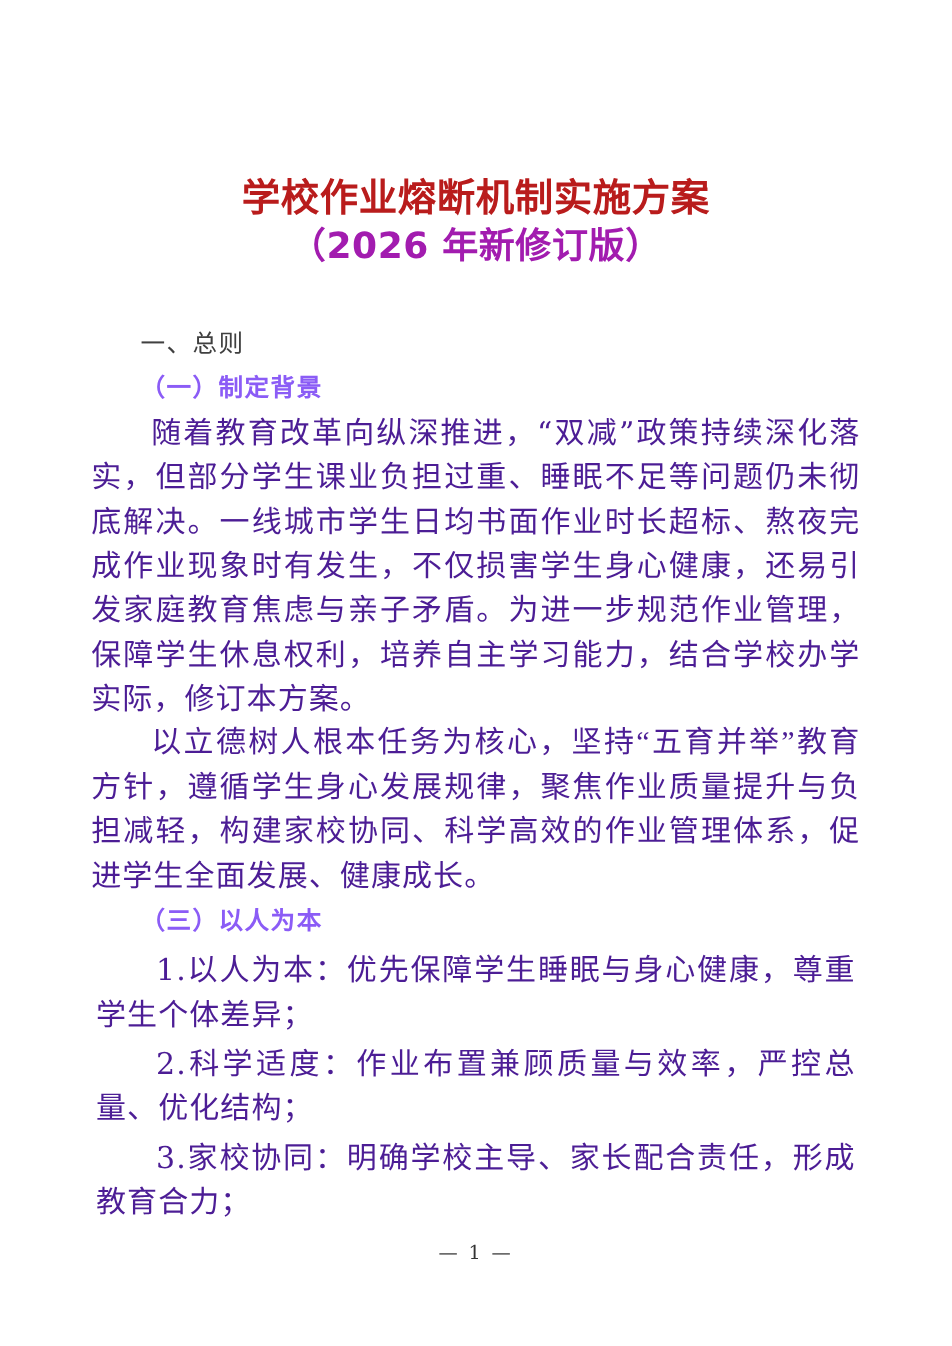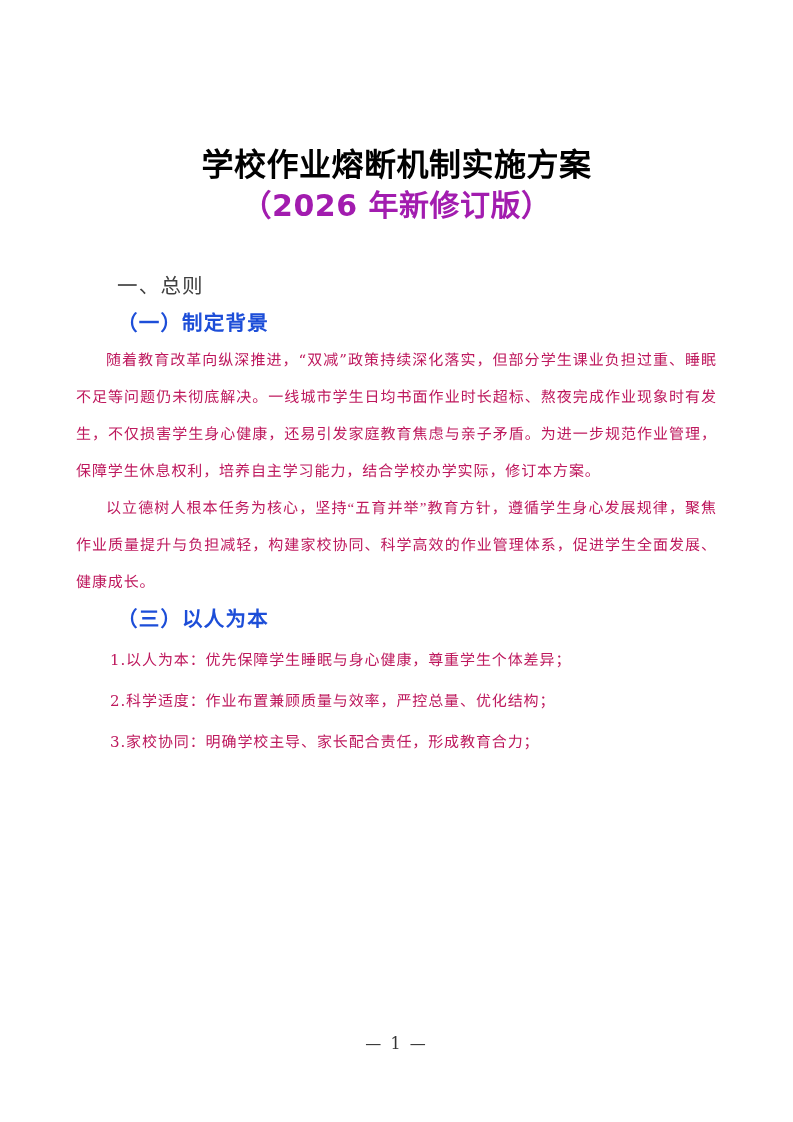--- a/index.html
+++ b/index.html
@@ -33,21 +33,21 @@
     top: 144px;
     width: 641px;
     text-align: center;
   }
   .doc-title {
     font-family: "DejaVu Sans", "Liberation Sans", sans-serif;
     font-size: 32px;
     font-weight: 700;
     line-height: 42px;
     letter-spacing: 0.5px;
-    color: #000000;
+    color: #b91c1c;
     white-space: nowrap;
   }
   .doc-subtitle {
     font-family: "DejaVu Sans", "Liberation Sans", sans-serif;
     font-size: 30px;
     font-weight: 700;
     line-height: 40px;
     letter-spacing: 0.5px;
     color: #a21caf;
     white-space: nowrap;
@@ -55,23 +55,23 @@
 
   
   .body-block {
     position: absolute;
     left: 76px;
     top: 268px;
     width: 641px;
   }
 
   .line {
-    font-size: 15px;
+    font-size: 25px;
     line-height: 37px;
-    color: #be185d;
+    color: #4c1d95;
     text-align: justify;
     text-justify: inter-ideograph;
     letter-spacing: 0.9px;
     white-space: pre-wrap;
     word-break: break-all;
   }
 
   .indent {
     text-indent: 2em;
   }
@@ -84,21 +84,21 @@
     font-weight: 400;
     color: #404040;
   }
 
   .heading-2 {
     font-size: 20.5px;
     line-height: 37px;
     text-indent: 2em;
     letter-spacing: 1.2px;
     font-weight: 700;
-    color: #1d4ed8;
+    color: #8b5cf6;
   }
 
   
   .footer {
     position: absolute;
     left: 0;
     top: 1034px;
     width: 793px;
     text-align: center;
     font-size: 16px;

